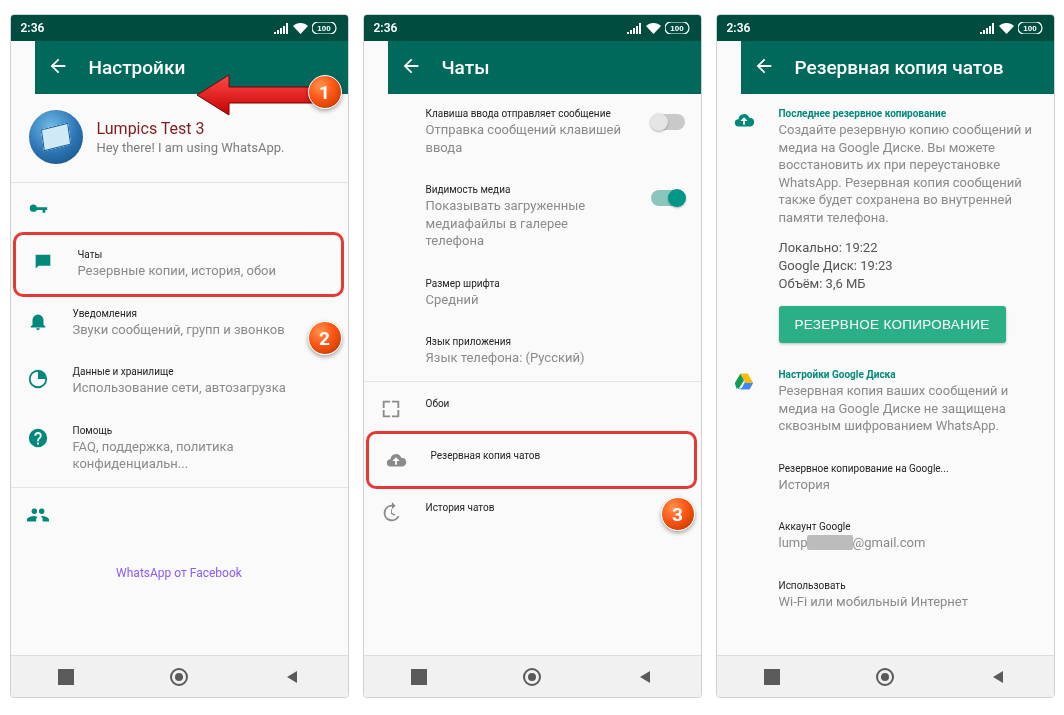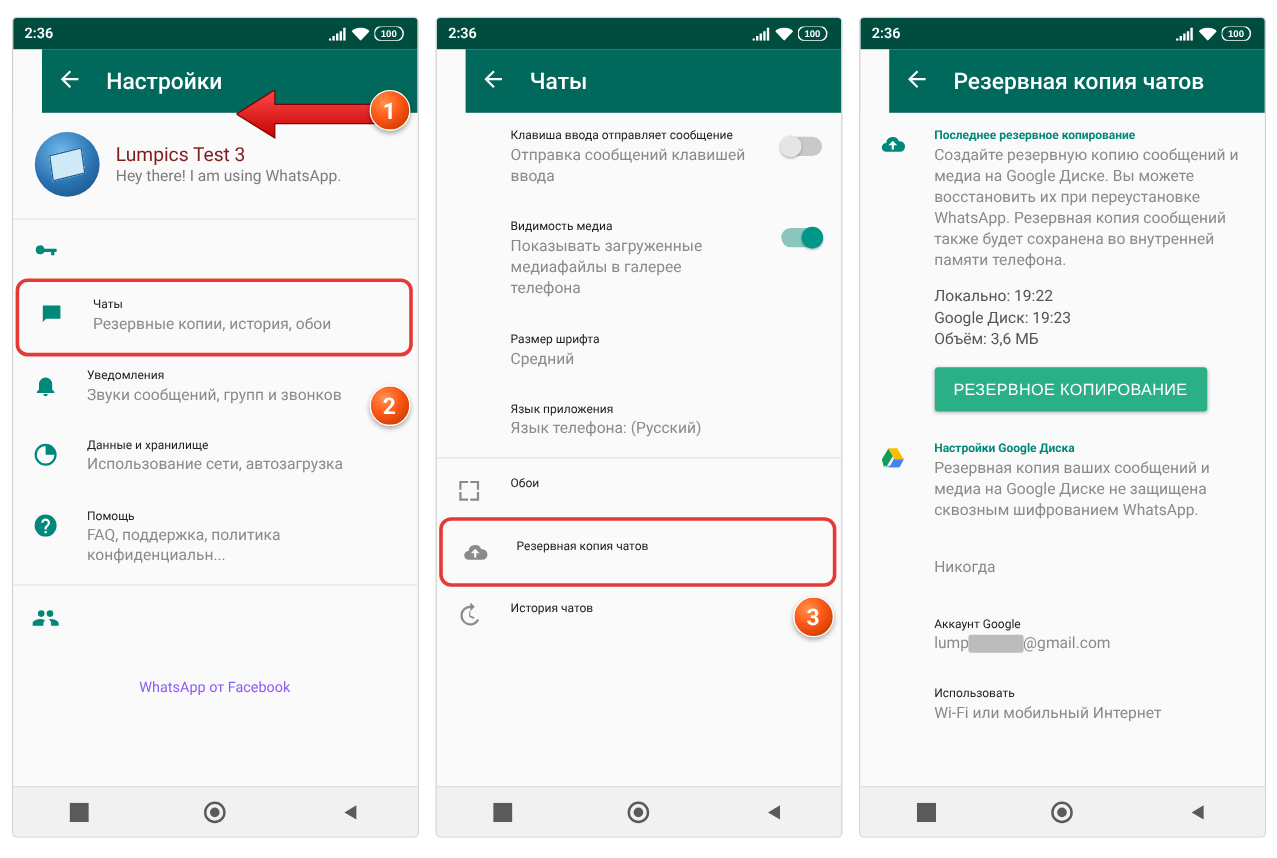--- a/index.html
+++ b/index.html
@@ -492,21 +492,22 @@
       </span>
       <div class="txt">
         <div class="primary teal">Настройки Google Диска</div>
         <div class="secondary">Резервная копия ваших сообщений и медиа на Google Диске не защищена сквозным шифрованием WhatsApp.</div>
       </div>
     </div>
 
     <div class="list-item">
       <span class="icon"></span>
       <div class="txt">
-        <div class="secondary">Никогда</div>
+        <div class="primary">Резервное копирование на Google...</div>
+        <div class="secondary">История</div>
       </div>
     </div>
 
     <div class="list-item">
       <span class="icon"></span>
       <div class="txt">
         <div class="primary">Аккаунт Google</div>
         <div class="secondary"><span>lump</span><span style="background:#bcbcbc;color:transparent;border-radius:2px;">xxxxxxx</span><span>@gmail.com</span></div>
       </div>
     </div>

